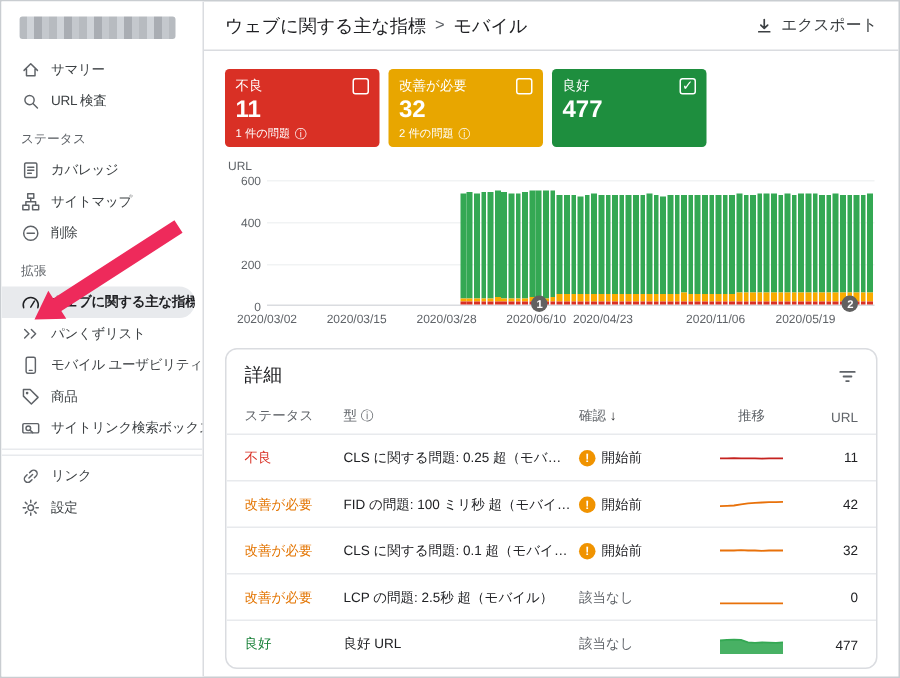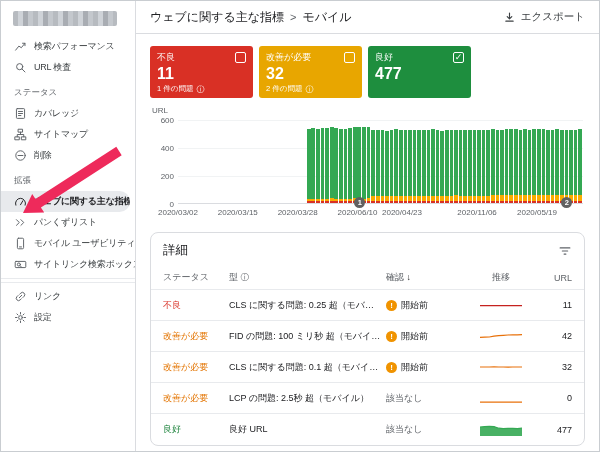--- a/index.html
+++ b/index.html
@@ -74,23 +74,23 @@
 </head>
 <body>
 
 <div class="app">
 
   <aside class="sidebar">
     <div class="prop"></div>
     <nav id="nav">
         <div class="nav-item">
           <svg class="nav-ic" viewBox="0 0 16 16" fill="none" stroke="#5f6368" stroke-width="1.2" stroke-linecap="round" stroke-linejoin="round">
-            <path d="M2 12.5 L6 7.5 L9 9.5 L13.5 4 M10.5 4 H13.5 V7"></path>
-          </svg>
-          <span>検索パフォーマンス</span>
+            <path d="M2.5 8.5 L8 3 L13.5 8.5 M4.5 7.5 V13 H11.5 V7.5"></path>
+          </svg>
+          <span>サマリー</span>
         </div>
         <div class="nav-item">
           <svg class="nav-ic" viewBox="0 0 16 16" fill="none" stroke="#5f6368" stroke-width="1.2" stroke-linecap="round" stroke-linejoin="round">
             <circle cx="7" cy="7" r="3.8"></circle>
             <path d="M9.8 9.8 L13.5 13.5"></path>
           </svg>
           <span>URL 検査</span>
         </div>
         <div class="nav-sec">ステータス</div>
         <div class="nav-item">
@@ -129,20 +129,27 @@
             <path d="M3 4.5 L6.5 8 L3 11.5 M8.5 4.5 L12 8 L8.5 11.5"></path>
           </svg>
           <span>パンくずリスト</span>
         </div>
         <div class="nav-item">
           <svg class="nav-ic" viewBox="0 0 16 16" fill="none" stroke="#5f6368" stroke-width="1.2" stroke-linecap="round" stroke-linejoin="round">
             <rect x="4.2" y="1.5" width="7.6" height="13" rx="1.4"></rect>
             <path d="M6.8 12.2h2.4"></path>
           </svg>
           <span>モバイル ユーザビリティ</span>
+        </div>
+        <div class="nav-item">
+          <svg class="nav-ic" viewBox="0 0 16 16" fill="none" stroke="#5f6368" stroke-width="1.2" stroke-linecap="round" stroke-linejoin="round">
+            <path d="M2 2 H7.5 L14 8.5 L8.5 14 L2 7.5 Z"></path>
+            <circle cx="5" cy="5" r="1.1" fill="#5f6368" stroke="none"></circle>
+          </svg>
+          <span>商品</span>
         </div>
         <div class="nav-item">
           <svg class="nav-ic" viewBox="0 0 16 16" fill="none" stroke="#5f6368" stroke-width="1.2" stroke-linecap="round" stroke-linejoin="round">
             <rect x="1.5" y="4.2" width="13" height="7.6" rx="1"></rect>
             <circle cx="6" cy="8" r="1.9"></circle>
             <path d="M7.4 9.4 L9.6 11.6"></path>
           </svg>
           <span>サイトリンク検索ボックス</span>
         </div>
         <div class="nav-div"></div>

